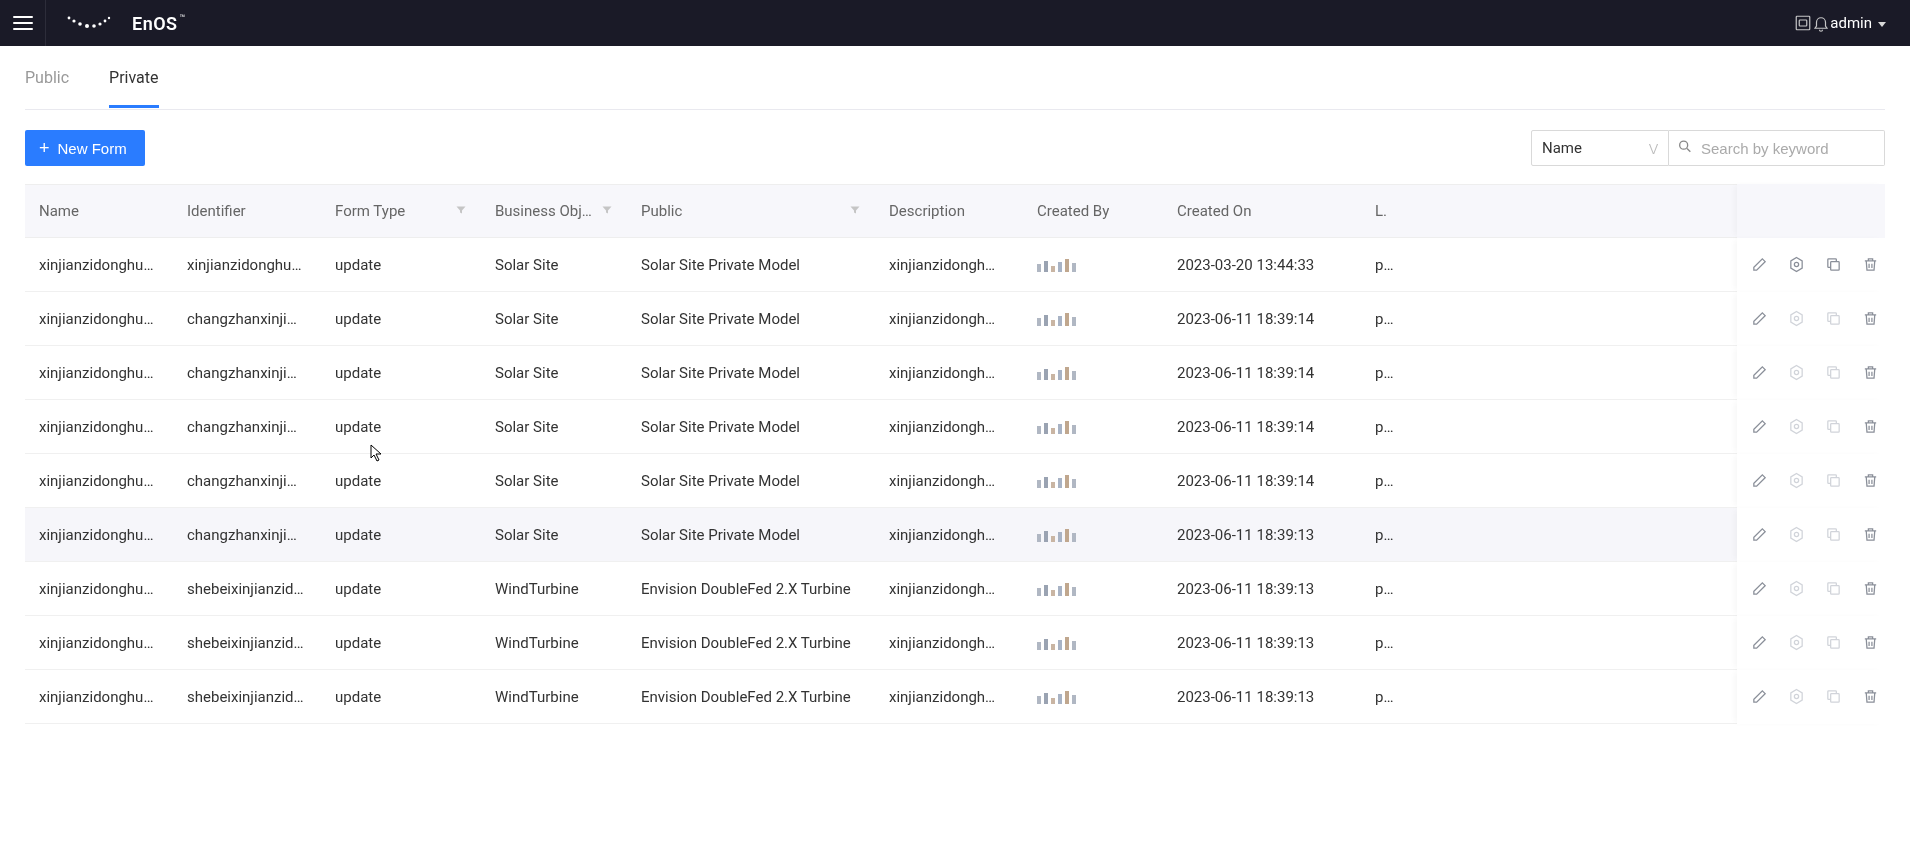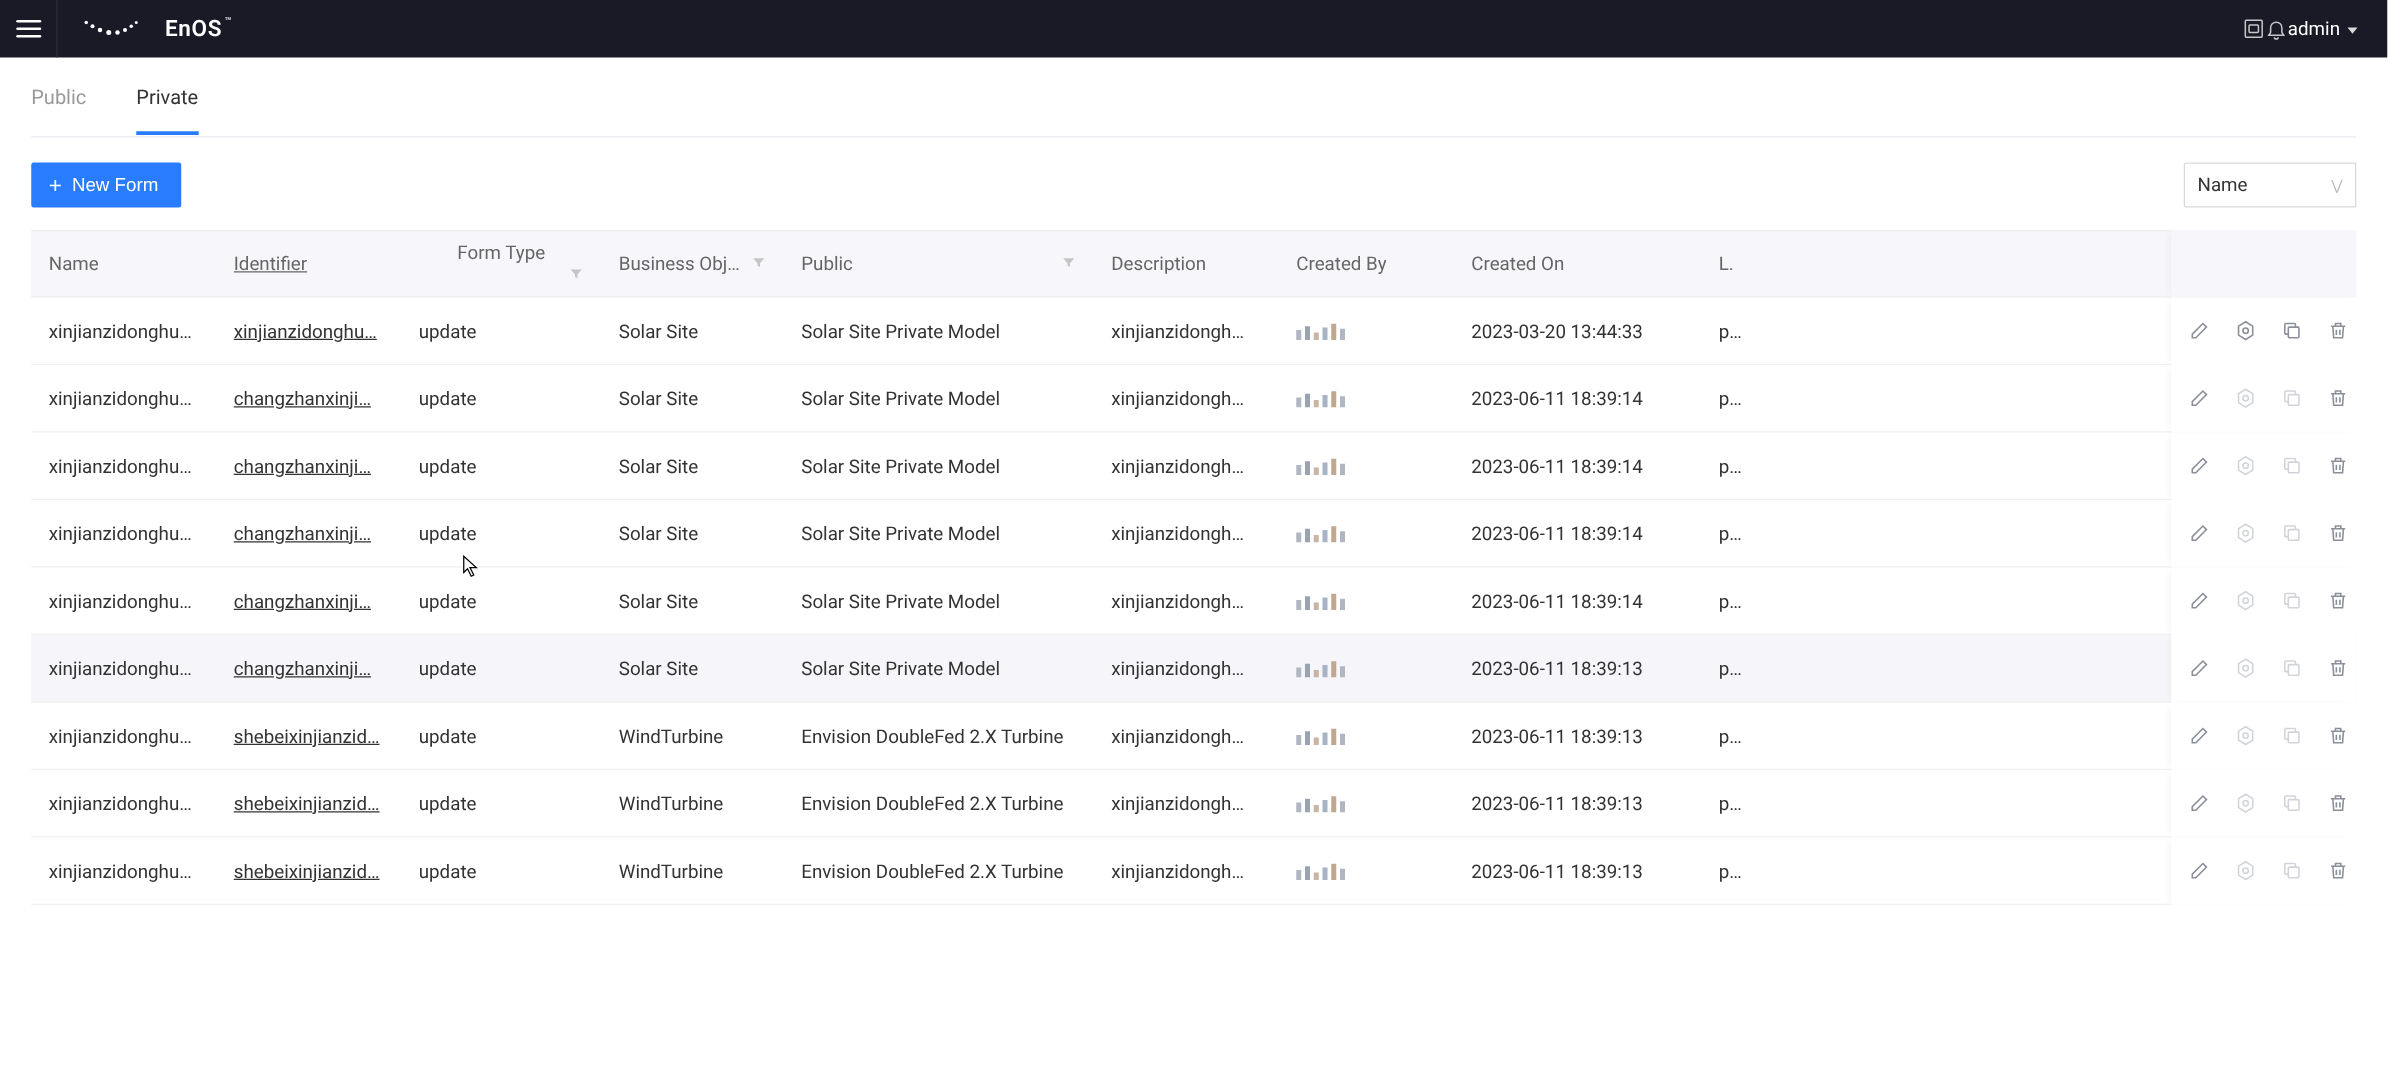--- a/index.html
+++ b/index.html
@@ -103,22 +103,22 @@
 
   
   .table-wrap { position:relative; }
   .thead {
     display:flex; height:54px; background:#f7f7fb;
     border-top:1px solid #eee; border-bottom:1px solid #eee;
     align-items:center; color:#666; font-size:15px;
   }
   .col { padding: 0 14px; overflow:hidden; text-overflow:ellipsis; white-space:nowrap; }
   .col-name{ width:148px; }
-  .col-identifier{ width:148px;text-decoration:underline; }
-  .col-formtype{ width:160px;flex-direction:column; }
+  .col-identifier{ width:148px; }
+  .col-formtype{ width:160px; }
   .col-bizobj{ width:146px; }
   .col-model{ width:248px; }
   .col-desc{ width:148px; }
   .col-createdby{ width:140px; }
   .col-createdon{ width:198px; }
   .col-lastmod{ width:40px; }
 
   .th { position:relative; display:flex; align-items:center; }
   .th .label { overflow:hidden; text-overflow:ellipsis; white-space:nowrap; }
   .filter-icon{
@@ -221,20 +221,29 @@
   <div class="toolbar">
     <button class="btn-primary">
       <span class="plus">+</span>
       <span>New Form</span>
     </button>
     <div class="toolbar-spacer"></div>
     <div class="search-wrap">
       <div class="select-box">
         <span>Name</span>
         <span class="select-caret">⋁</span>
+      </div>
+      <div class="search-container">
+        <span class="search-icon">
+          <svg width="16" height="16" viewBox="0 0 24 24" fill="none" stroke="#888" stroke-width="2">
+            <circle cx="10" cy="10" r="6"></circle>
+              <line x1="15" y1="15" x2="20" y2="20"></line>
+          </svg>
+        </span>
+        <input class="search-input" placeholder="Search by keyword" style="">
       </div>
     </div>
   </div>
 
   <div class="table-wrap">
 
     <div class="thead">
       <div class="col col-name th">
           <span class="label">Name</span>
         </div>

